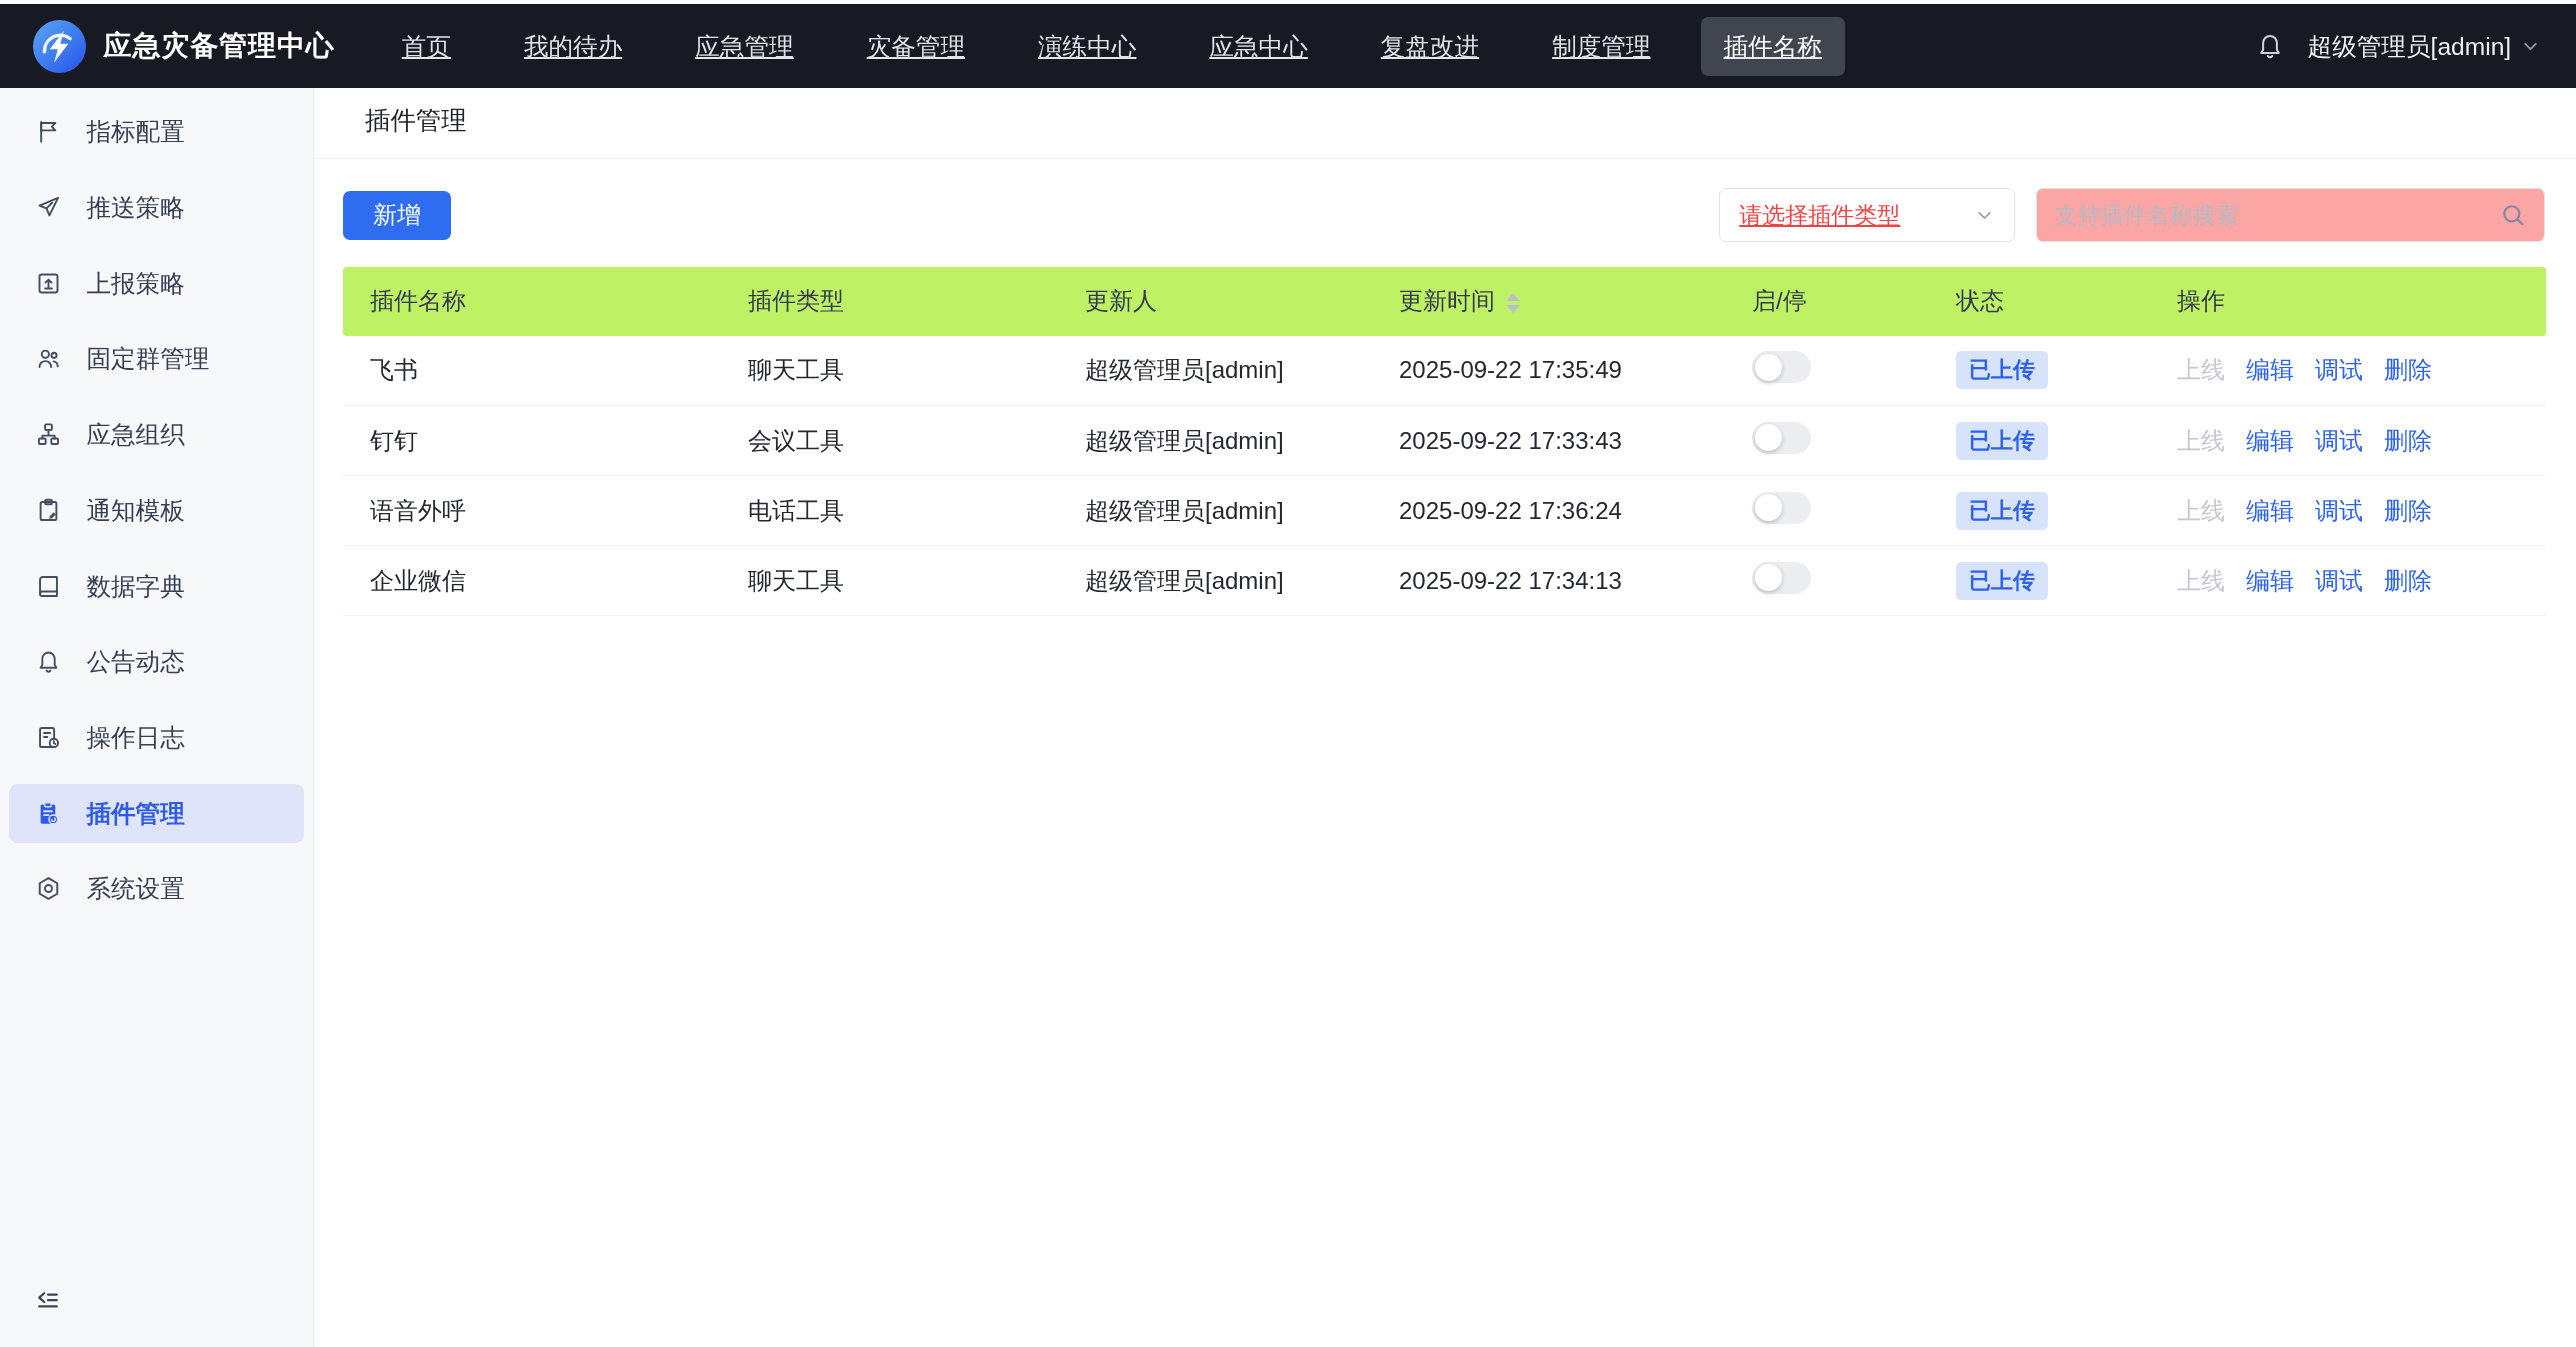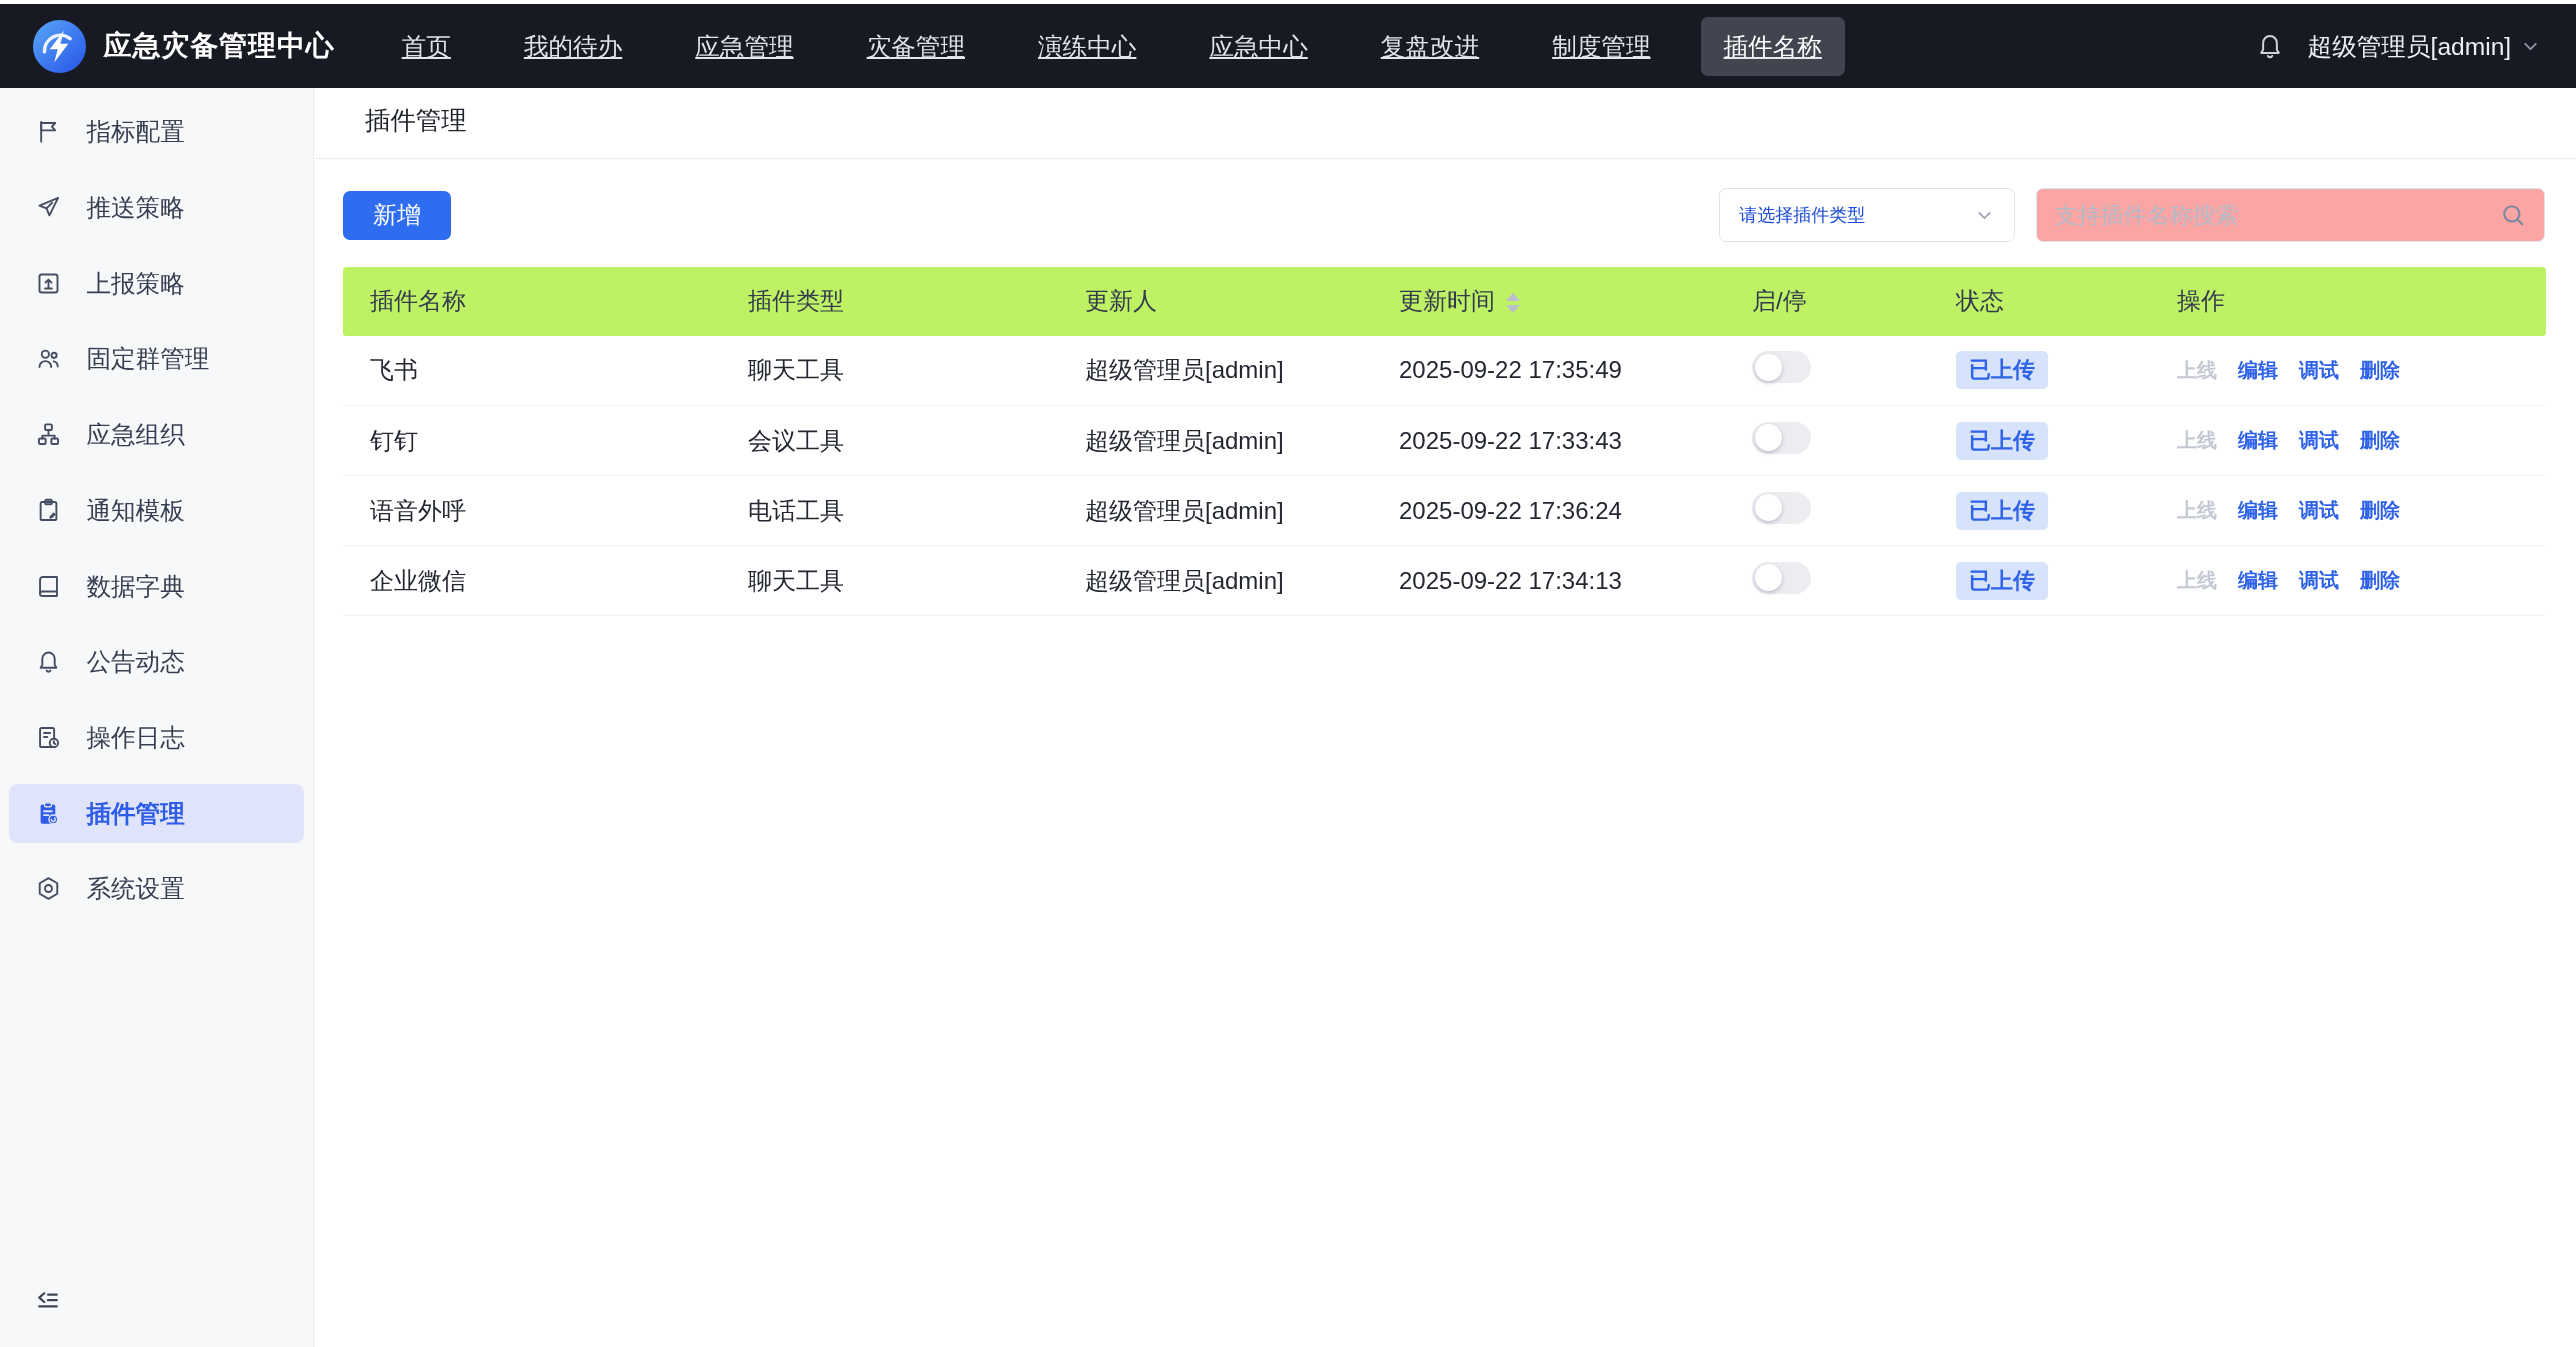--- a/index.html
+++ b/index.html
@@ -37,21 +37,21 @@
   .page-header { height:75px; display:flex; align-items:center; padding-left:50px;
     border-bottom:0.9px solid #ebedf1; }
   .page-title { font-size:25.4px; font-weight:500; color:#1d2129; }
 
   .toolbar { margin:29px 31px 0 28px; display:flex; align-items:center; }
   .btn-primary { height:49px; padding:0 30px; background:#2e6cf0; color:#fff;
     font-size:24px; border:none; border-radius:7px; cursor:pointer; }
   .toolbar-right { margin-left:auto; display:flex; align-items:center; gap:21px; }
   .select-box { width:296px; height:54px; border:0.9px solid #dfe3ea; border-radius:7px;
     display:flex; align-items:center; padding:0 19.3px; cursor:pointer; background:#fff; }
-  .select-box .ph { font-size:18px; color:#1d4ed8; flex:1; white-space:nowrap; }
+  .select-box .ph { font-size:23px; color:#ef4444; flex:1; white-space:nowrap;text-decoration:underline; }
   .select-box svg { width:21px; height:21px; color:#9aa2b1; }
   .search-box { width:509px; height:54px; border:0.9px solid #dfe3ea; border-radius:7px;
     display:flex; align-items:center; padding:0 17.5px; background:#fca5a5; }
   .search-box input { flex:1; border:none; outline:none; font-size:23px; color:#23262e;
     background:transparent; font-family:inherit; min-width:0; }
   .search-box input::placeholder { color:#b3bac7; }
   .search-box svg { width:28px; height:28px; color:#7c87a0; flex:none; }
 
   
   .tbl { margin:24.6px 31px 0 28px; width:2203px; border-collapse:collapse; table-layout:fixed; }
@@ -68,21 +68,21 @@
 
   .toggle { width:59px; height:32px; border-radius:16.7px; background:#ecedf1;
     position:relative; cursor:pointer; display:inline-block; }
   .toggle .knob { position:absolute; left:2.6px; top:2.6px; width:27px; height:27px;
     border-radius:50%; background:#fff; box-shadow:0 1.8px 4.4px rgba(30,40,70,.25); }
 
   .badge { display:inline-block; background:#d7e3fa; color:#2e62e8; font-size:22px;
     font-weight:bold; padding:8px 13px; border-radius:5.3px; line-height:1; }
 
   .actions { display:flex; align-items:center; gap:21px; }
-  .lnk { font-size:20px; color:#2e62e8; font-weight:700; cursor:pointer; white-space:nowrap; }
+  .lnk { font-size:24px; color:#2e62e8; font-weight:400; cursor:pointer; white-space:nowrap; }
   .lnk.disabled { color:#c3c8d2; cursor:default; }
 </style>
 </head>
 <body>
 
 <header class="navbar">
   <div class="brand">
     <svg width="53" height="53" viewBox="0 0 60 60">
       <defs>
           <linearGradient id="lg" x1="0" y1="0" x2="1" y2="1">

